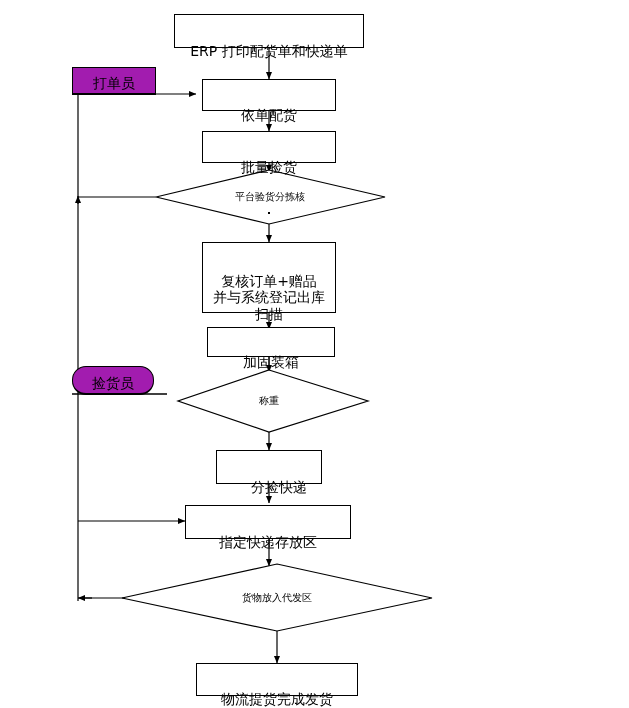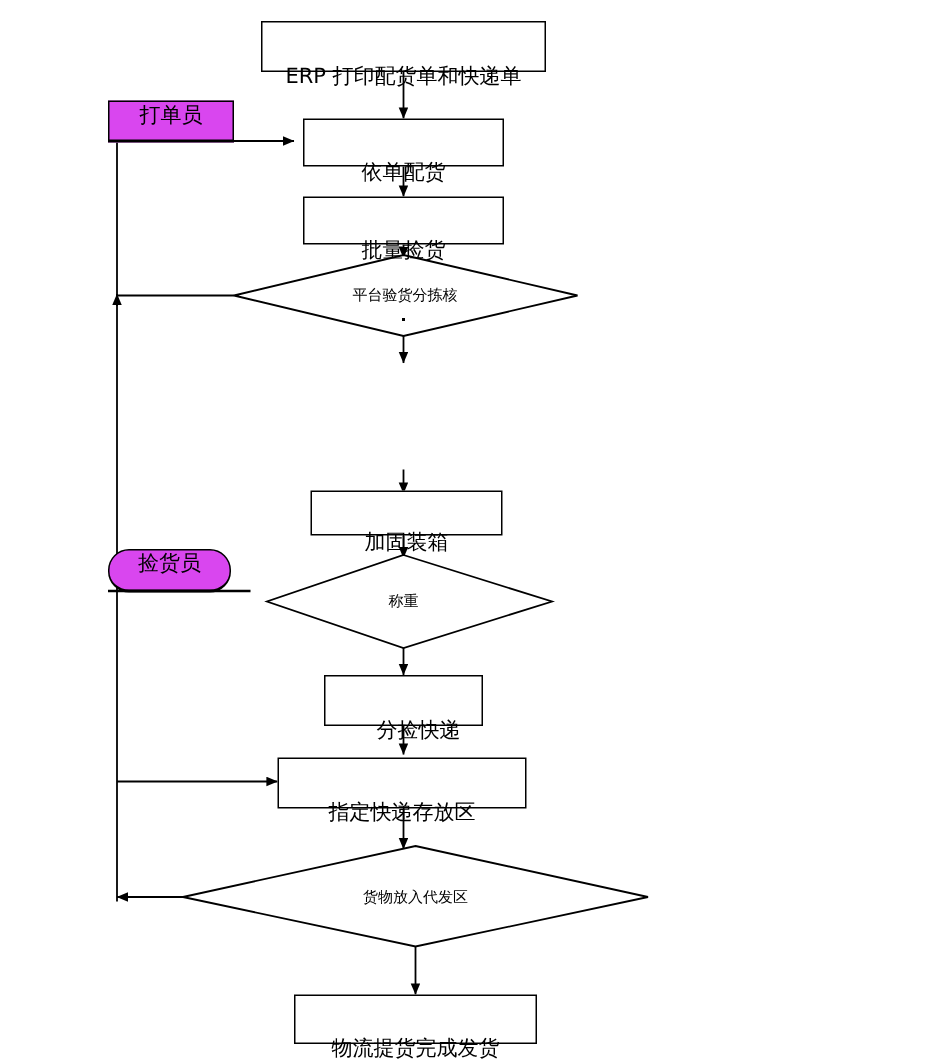--- a/index.html
+++ b/index.html
@@ -54,24 +54,24 @@
     text-align: center;
     font-size: 10px;
     color: #000000;
     background: transparent;
   }
   .tag {
     position: absolute;
     box-sizing: border-box;
     border: 1px solid #000000;
     border-bottom: 2px solid #000000;
-    background: #d946ef;
+    background: #a21caf;
     font-size: 14px;
     display: flex;
-    align-items: flex-start;
+    align-items: flex-end;
     justify-content: center;
     color: #000000;
   }
   .dotmark {
     position: absolute;
     width: 2px;
     height: 2px;
     background: #000000;
   }
 </style>
@@ -142,20 +142,25 @@
 
   <div class="node rectnode" style="left:202px; top:79px; width:134px; height:32px;">
     <span class="txt">依单配货</span>
   </div>
 
   <div class="diamond-label" style="left:185px; top:186px; width:170px; height:22px;">
     <span>平台验货分拣核</span>
   </div>
   <div class="dotmark" style="left:268px; top:212px;"></div>
 
+  <div class="node rectnode" style="left:202px; top:242px; width:134px; height:71px;">
+    <span class="txt">复核订单+赠品
+并与系统登记出库
+扫描</span>
+  </div>
 
   <div class="node rectnode" style="left:207px; top:327px; width:128px; height:30px;">
     <span class="txt">加固装箱</span>
   </div>
 
   <div class="diamond-label" style="left:229px; top:390px; width:80px; height:22px;">
     <span>称重</span>
   </div>
 
   <div class="node rectnode" style="left:216px; top:450px; width:106px; height:34px;padding-left:20px;">

